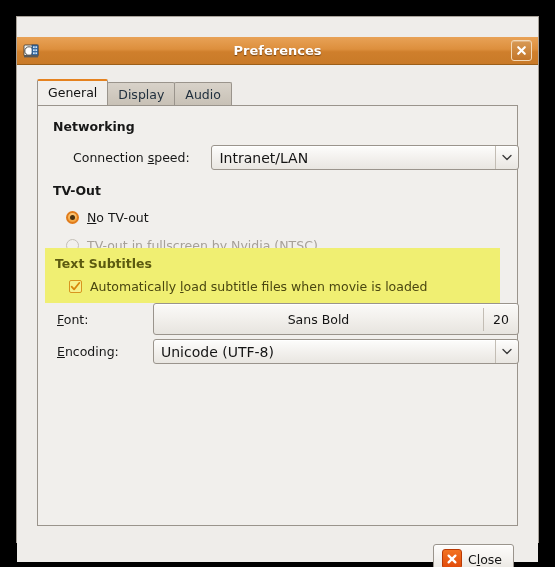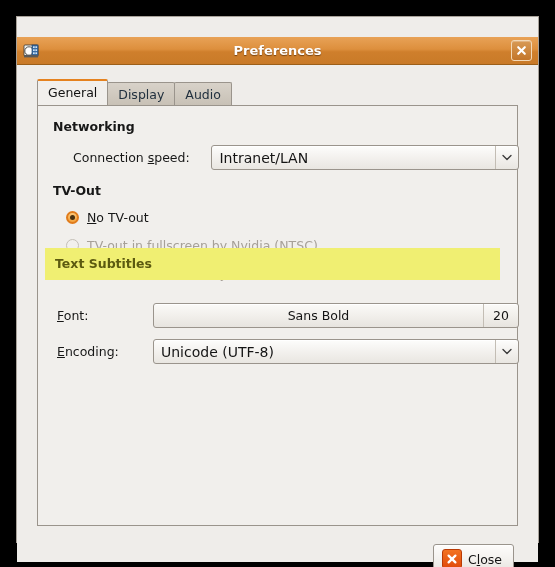--- a/index.html
+++ b/index.html
@@ -178,21 +178,21 @@
     width: 22px;
     height: 100%;
     border-left: 1px solid #c3bdb4;
     display: flex;
     align-items: center;
     justify-content: center;
   }
 
   
   .fontbtn {
-    height: 25px;
+    height: 32px;
     border: 1px solid #9a948c;
     border-radius: 3px;
     background: linear-gradient(to bottom, #fbfaf8 0%, #f2f0ec 48%, #e7e4df 100%);
     display: flex;
     align-items: center;
     box-sizing: border-box;
     box-shadow: inset 0 1px 0 #ffffff;
   }
   .fontbtn .fb-name {
     flex: 1 1 auto;
@@ -382,20 +382,28 @@
 
           <div class="radio-row dim">
             <span class="radio off-dim"></span>
             <span class="rl">TV-out in fullscreen by Nvidia (PAL)</span>
           </div>
         </div>
 
         <div class="hl p-subtitles">
           <div class="section-title">Text Subtitles</div>
 
+          <div class="check-row">
+            <span class="checkbox">
+              <svg width="11" height="11" viewBox="0 0 11 11">
+                <path d="M1.6 5.6 L4.1 8.4 L9.4 1.8" fill="none" stroke="#d8860b" stroke-width="1.7" stroke-linecap="round" stroke-linejoin="round"></path>
+              </svg>
+            </span>
+            <span class="cl"><span>Automatically </span><u>l</u><span>oad subtitle files when movie is loaded</span></span>
+          </div>
         </div>
 
         <div class="row p-fontrow">
           <div class="lbl" style="width:96px;">
             <span></span><u>F</u><span>ont:</span>
           </div>
           <div class="fontbtn" style="width:366px;">
             <div class="fb-name">Sans Bold</div>
             <div class="fb-size">20</div>
           </div>

